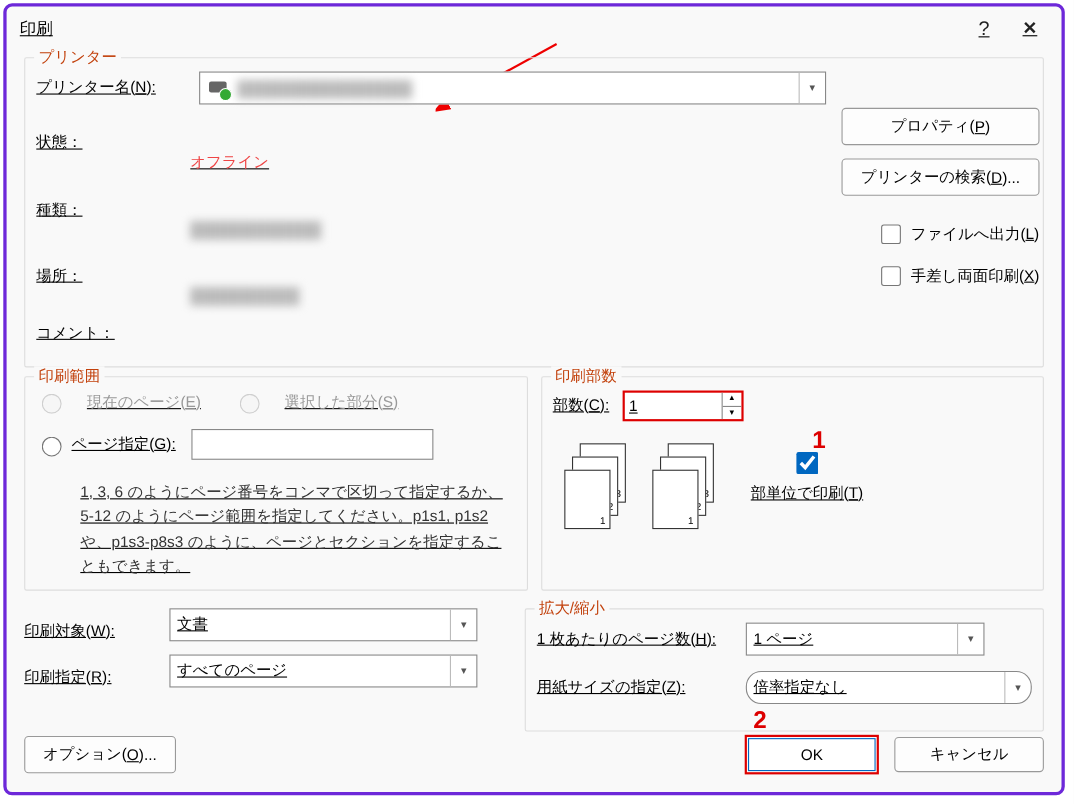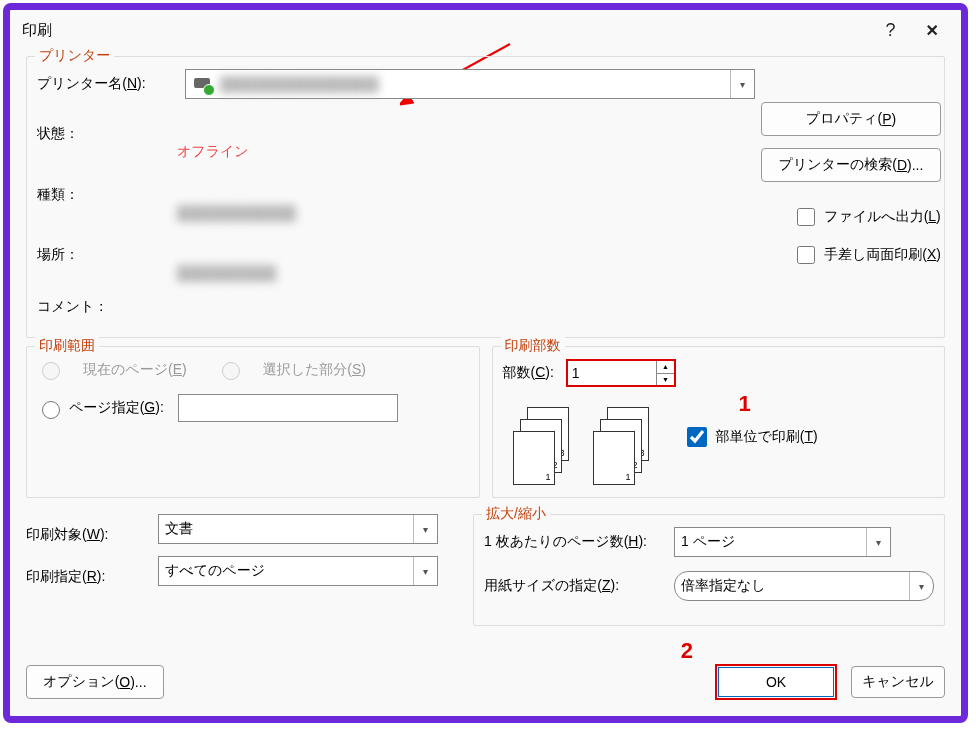--- a/index.html
+++ b/index.html
@@ -7,27 +7,28 @@
     margin: 0;
     font-family: "Yu Gothic UI", "Meiryo", sans-serif;
     font-size: 14px;
     background: #fff;
     width: 976px;
     height: 731px;
     position: relative;
     overflow: hidden;
   }
   .dialog {
-    border: 7px solid #6d28d9;
+    border: 3px solid #6d28d9;
     border-radius: 8px;
     width: 965px;
     height: 720px;
     margin: 3px;
     background: #f9f9f9;
     position: relative;
+    text-decoration: underline;
   }
   .titlebar {
     height: 40px;
     display: flex;
     align-items: center;
     padding: 0 12px;
     font-size: 15px;
   }
   .titlebar-title { flex: 1; }
   .titlebar-icons { display: flex; gap: 30px; align-items:center; padding-right:10px;}
@@ -106,32 +107,32 @@
     display:flex;align-items:center;padding:0 4px;position:relative;
   }
   .copies-input .spinner{position:absolute;right:0;top:0;width:18px;height:100%;border-left:1px solid #888;display:flex;flex-direction:column;}
   .copies-input .spinner div{flex:1;display:flex;align-items:center;justify-content:center;font-size:7px;border-bottom:1px solid #888;cursor:pointer;}
   .copies-input .spinner div:last-child{border-bottom:none;}
   .red-num{color:#d00;font-weight:bold;font-size:22px;position:absolute;}
   .collate-illus{display:flex;gap:20px;margin:20px 0 0 10px;align-items:flex-end;}
   .stack{position:relative;width:60px;height:80px;}
   .page{position:absolute;width:42px;height:54px;border:1px solid #333;background:#fff;font-size:10px;}
   .page .num{position:absolute;right:3px;bottom:2px;font-size:9px;}
-  .collate-chk{display:flex;align-items:center;gap:6px;margin-left:30px;}
+  .collate-chk{display:flex;align-items:center;gap:6px;margin-left:30px;flex-direction:column;}
   .collate-chk input{width:20px;height:20px;accent-color:#0067c0;}
   .select-combo{display:flex;align-items:center;border:1px solid #888;background:#fff;height:30px;padding:0 6px;position:relative;width:280px;}
   .select-combo .dd{position:absolute;right:0;top:0;width:24px;height:100%;border-left:1px solid #bbb;display:flex;align-items:center;justify-content:center;font-size:10px;color:#555;}
   .bottom-row{display:flex;align-items:flex-end;gap:12px;margin-bottom:12px;}
   .bottom-label{width:120px;}
   .zoom-group .row2{display:flex;align-items:center;margin-bottom:14px;}
   .zoom-label{width:190px;}
   .footer-buttons{position:absolute;left:16px;bottom:16px;right:16px;display:flex;align-items:center;}
   .ok-btn{border:2px solid #d00;padding:1px;}
   .ok-btn .inner{border:1px solid #0067c0;width:116px;height:30px;display:flex;align-items:center;justify-content:center;background:#fff;}
-  .cancel-btn{border:1px solid #999;border-radius:4px;width:94px;height:32px;display:flex;align-items:center;justify-content:center;background:#fdfdfd;margin-left:14px;cursor:pointer;}
+  .cancel-btn{border:1px solid #999;border-radius:4px;width:136px;height:32px;display:flex;align-items:center;justify-content:center;background:#fdfdfd;margin-left:14px;cursor:pointer;}
   .arrow{position:absolute;left:390px;top:30px;pointer-events:none;}
 </style>
 </head>
 <body>
 
 <div class="dialog">
   <div class="titlebar">
     <div class="titlebar-title">印刷</div>
     <div class="titlebar-icons">
       <span>?</span>
@@ -216,20 +217,21 @@
           <label class="radio-row disabled">
             <input type="radio" name="range" disabled="" style="">
             <span><span>選択した部分(</span><span class="u">S</span><span>)</span></span>
           </label>
         </div>
         <label class="radio-row">
           <input type="radio" name="range" style="">
           <span><span>ページ指定(</span><span class="u">G</span><span>):</span></span>
           <input class="page-input" type="text" style="">
         </label>
+        <div class="hint">1, 3, 6 のようにページ番号をコンマで区切って指定するか、5-12 のようにページ範囲を指定してください。p1s1, p1s2 や、p1s3-p8s3 のように、ページとセクションを指定することもできます。</div>
       </div>
 
       <div class="group mid-right">
         <div class="group-title">印刷部数</div>
         <div class="copies-row">
           <span>
             <span>部数(</span><span class="u">C</span><span>):</span>
           </span>
           <div class="copies-input">
             <span>1</span>

